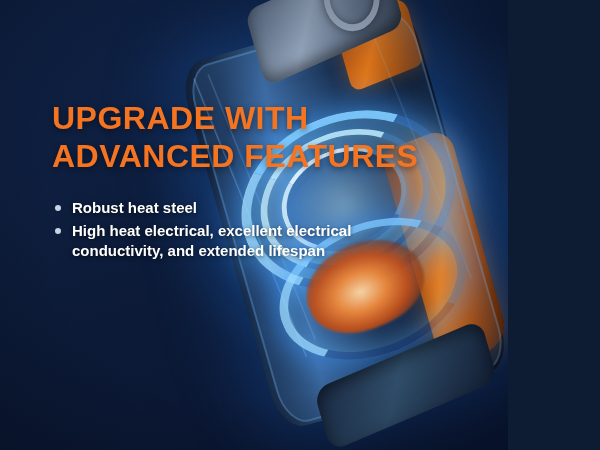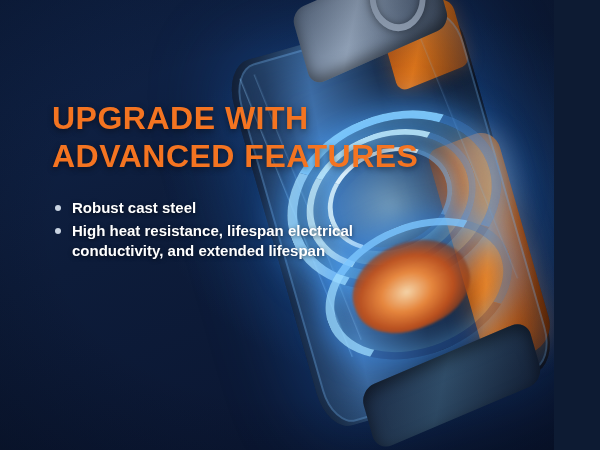--- a/index.html
+++ b/index.html
@@ -2,21 +2,21 @@
 <html><head>
 <meta charset="utf-8">
 <style>
   html, body {
     margin: 0;
     padding: 0;
     background: #0d1b33;
   }
   #banner {
     position: relative;
-    width: 554px;
+    width: 508px;
     height: 450px;
     overflow: hidden;
     font-family: "Liberation Sans", sans-serif;
     background:
       radial-gradient(ellipse 70% 60% at 78% 45%, #18427a 0%, rgba(19,48,92,0.75) 35%, rgba(12,28,58,0.0) 70%),
       linear-gradient(160deg, #10244a 0%, #0d1c3a 45%, #0a1530 100%);
   }
 
   
   .vignette {
@@ -249,18 +249,18 @@
     <div class="top-cap"></div>
     <div class="eyelet"></div>
     <div class="bottom-cap"></div>
   </div>
 
   <div class="vignette"></div>
 
   <div class="content">
     <h1 class="headline">Upgrade With Advanced Features</h1>
     <ul class="bullets">
-      <li>Robust cast steel</li>
-      <li>High heat resistance, lifespan electrical conductivity, and extended lifespan</li>
+      <li>Robust heat steel</li>
+      <li>High heat electrical, excellent electrical conductivity, and extended lifespan</li>
     </ul>
   </div>
 
 </div>
 
 </body></html>

